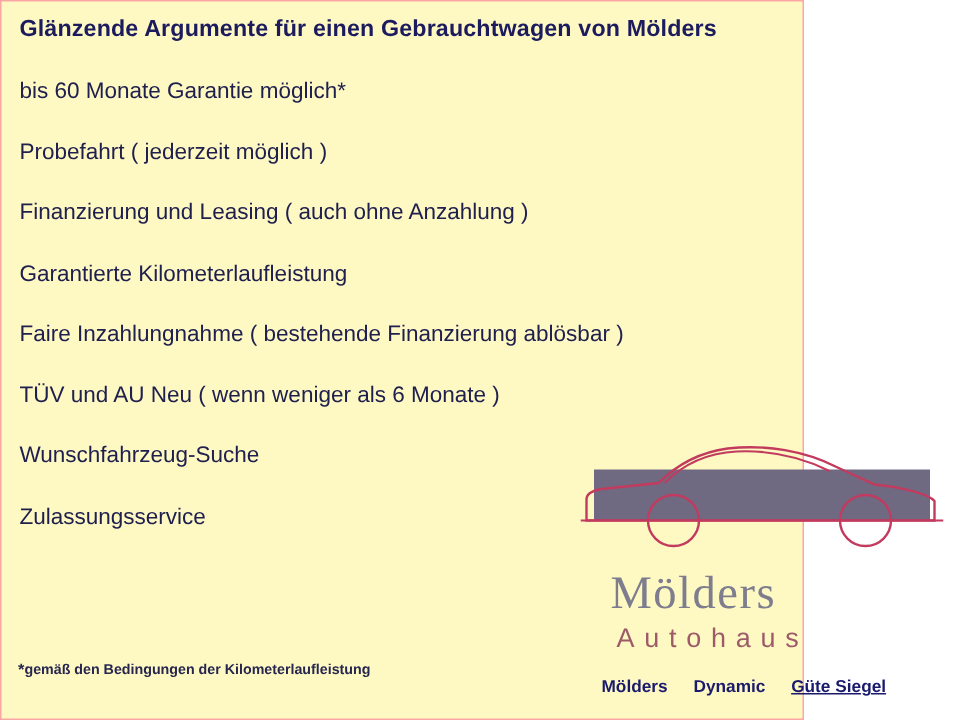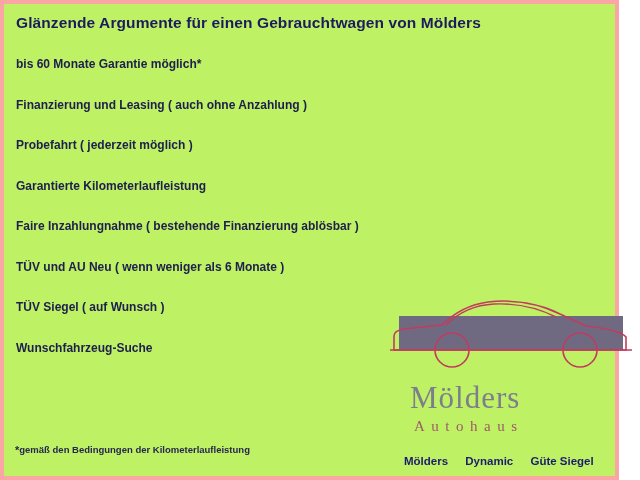--- a/index.html
+++ b/index.html
@@ -8,45 +8,45 @@
   }
   body {
     width: 640px;
     height: 480px;
     background: #ffffff;
     font-family: "Liberation Sans", sans-serif;
     overflow: hidden;
   }
   #page {
     position: relative;
-    width: 619px;
+    width: 536px;
     height: 480px;
-    background: #bef264;
+    background: #fef9c3;
     box-sizing: border-box;
-    border: 4px solid #fca5a5;
+    border: 1px solid #fca5a5;
   }
   .headline {
     position: absolute;
     left: 12px;
     top: 10px;
     font-size: 15.5px;
     font-weight: bold;
     color: #1b1b5e;
     letter-spacing: 0.1px;
     white-space: nowrap;
   }
   .bullets {
     position: absolute;
     left: 12px;
     top: 40px;
     width: 560px;
   }
   .bullet {
-    font-size: 12px;
-    font-weight: bold;
+    font-size: 15px;
+    font-weight: normal;
     color: #20204f;
     height: 40.5px;
     line-height: 40.5px;
     white-space: nowrap;
   }
   .footnote {
     position: absolute;
     left: 11px;
     top: 440px;
     font-size: 9.5px;
@@ -93,55 +93,55 @@
     font-family: "Liberation Serif", serif;
     font-size: 31px;
     color: #7d7d8e;
     letter-spacing: 1px;
     white-space: nowrap;
   }
   .brand-sub {
     position: absolute;
     left: 24px;
     top: 126px;
-    font-family: Liberation Serif, serif;
-    font-size: 15px;
+    font-family: Liberation Sans, sans-serif;
+    font-size: 18px;
     color: #9d5a68;
     letter-spacing: 6.5px;
     white-space: nowrap;
     text-align: center;
   }
   .tagline {
     position: absolute;
     left: 14px;
     top: 163px;
     font-size: 11.5px;
     font-weight: bold;
     color: #1b1b6e;
     white-space: nowrap;
   }
   .tagline span { margin-right: 14px; }
-  .tagline span:last-child { margin-right: 0; }
+  .tagline span:last-child { margin-right: 0; text-decoration: underline; }
 </style>
 </head>
 <body>
 
 <div id="page">
 
   <div class="headline">Glänzende Argumente für einen Gebrauchtwagen von Mölders</div>
 
   <div class="bullets">
     <div class="bullet">bis 60 Monate Garantie möglich*</div>
+    <div class="bullet">Probefahrt ( jederzeit möglich )</div>
     <div class="bullet">Finanzierung und Leasing ( auch ohne Anzahlung )</div>
-    <div class="bullet">Probefahrt ( jederzeit möglich )</div>
     <div class="bullet">Garantierte Kilometerlaufleistung</div>
     <div class="bullet">Faire Inzahlungnahme ( bestehende Finanzierung ablösbar )</div>
     <div class="bullet">TÜV und AU Neu ( wenn weniger als 6 Monate )</div>
-    <div class="bullet">TÜV Siegel ( auf Wunsch )</div>
     <div class="bullet">Wunschfahrzeug-Suche</div>
+    <div class="bullet">Zulassungsservice</div>
   </div>
 
   <div class="footnote">
     <span class="star">*</span><span>gemäß den Bedingungen der Kilometerlaufleistung</span>
   </div>
 
   <div class="logo">
 
     <div class="car-wrap">
       <div class="car-body"></div>

